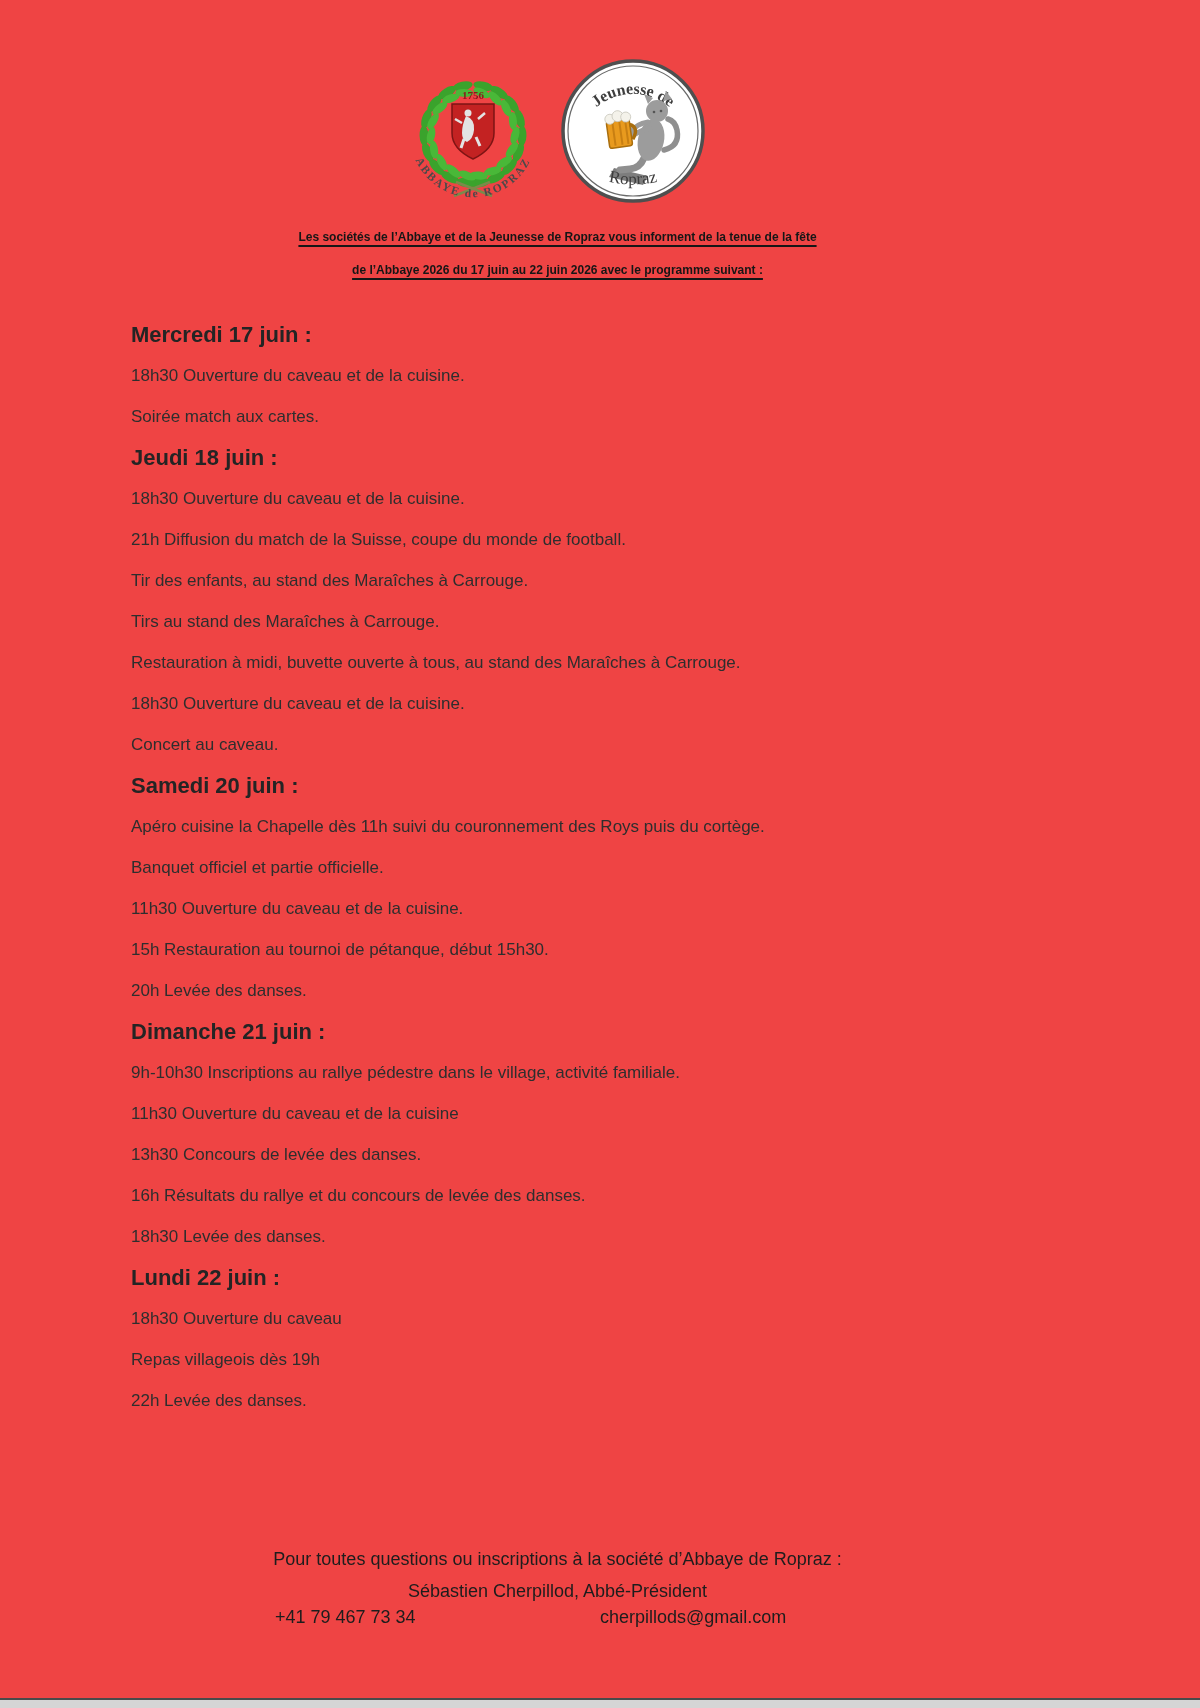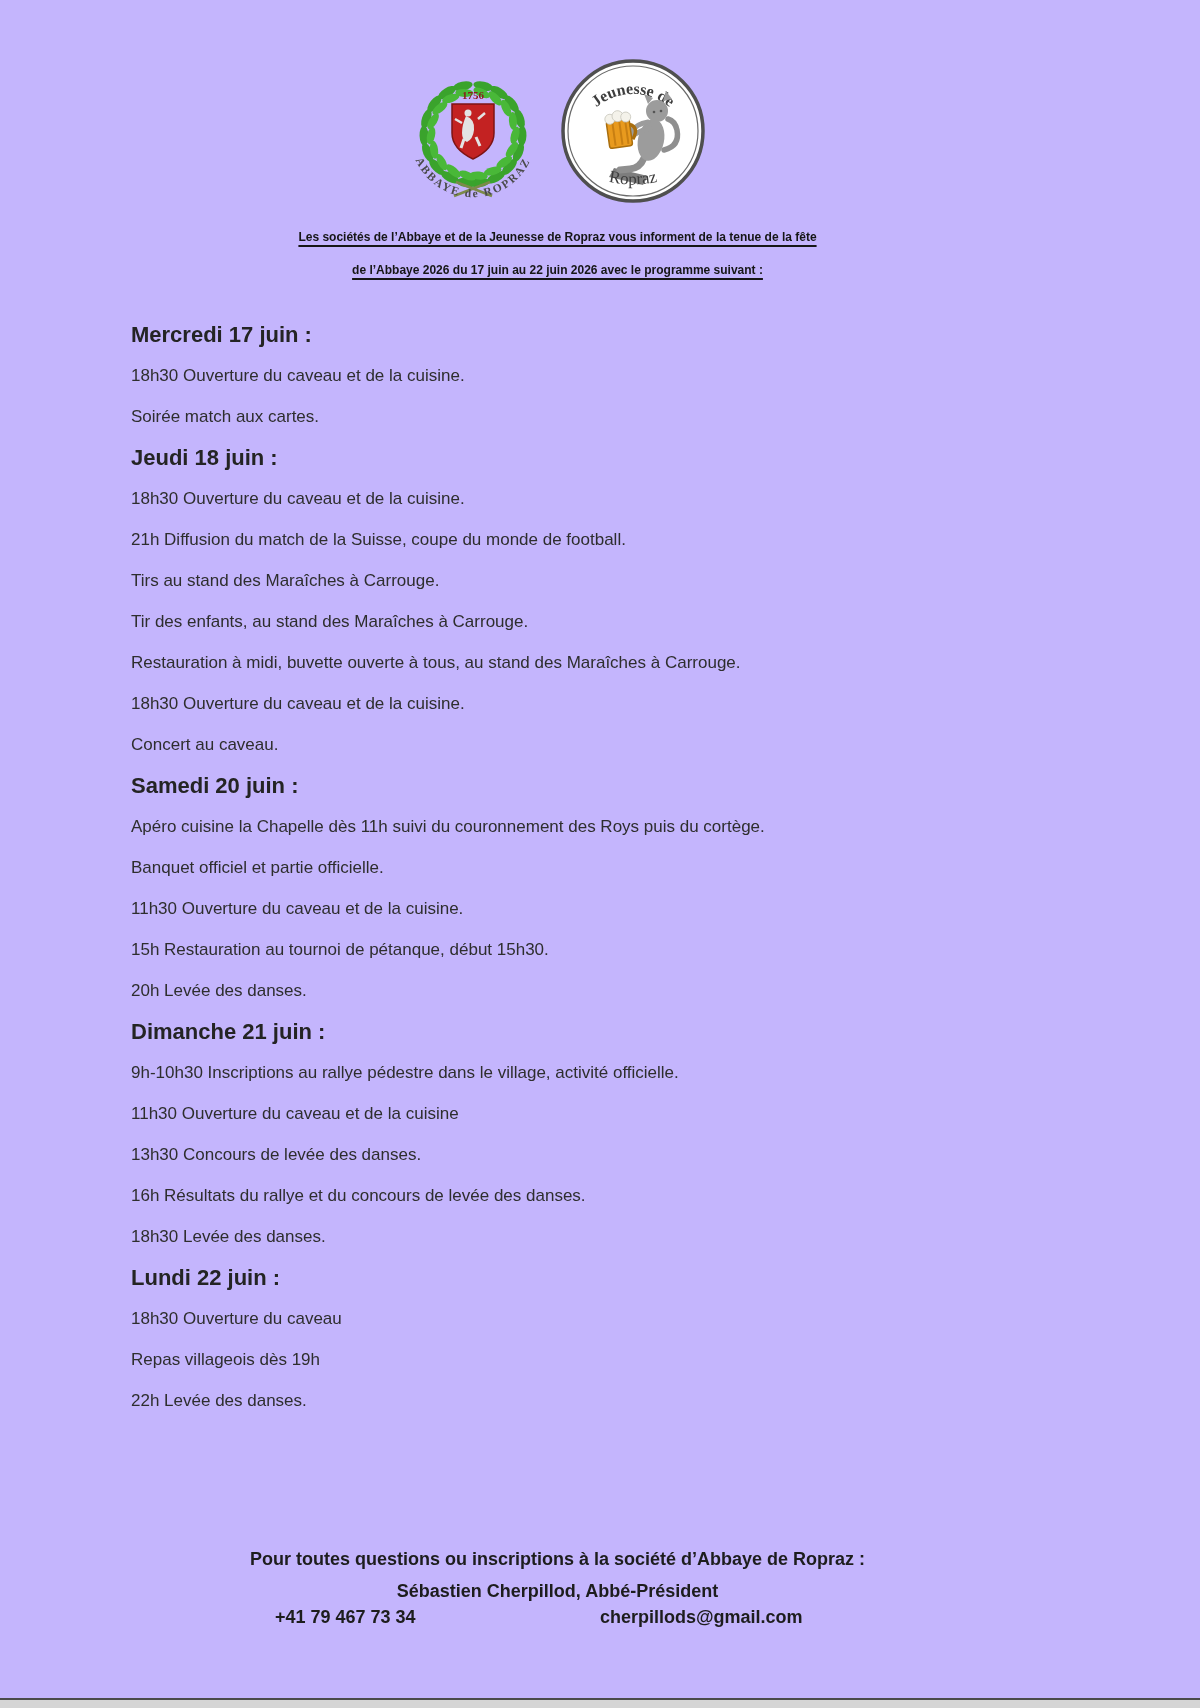--- a/index.html
+++ b/index.html
@@ -1,35 +1,35 @@
 <!DOCTYPE html>
 <html><head>
 <meta charset="utf-8">
 <style>
   html,body { margin:0; padding:0; background:#fff; }
   .page {
-    position:relative; width:1200px; height:1708px; background:#c4b5fd;
+    position:relative; width:1200px; height:1708px; background:#ef4444;
     font-family:"Liberation Sans", sans-serif; overflow:hidden;
   }
   .logos { position:absolute; top:62px; left:398px; display:flex; gap:10px; }
   .logo-abbaye { width:150px; height:152px; }
   .logo-jeunesse { width:150px; height:150px; margin-top:-6px; }
 
   .title { position:absolute; top:221px; left:130px; width:855px; text-align:center;
            font-weight:bold; font-size:12px; color:#161616; }
   .title-line { line-height:33px; text-decoration:underline;
                 text-decoration-thickness:2px; text-underline-offset:4px; }
 
   .program { position:absolute; top:314px; left:131px; width:960px;
              font-size:17px; color:#2e2e2e; }
   .program p { margin:0; height:41px; line-height:41px; white-space:nowrap; }
   .program p.day { font-weight:bold; color:#242424; font-size:22px; }
 
   .footer { position:absolute; top:1543px; left:130px; width:855px; text-align:center;
-            font-weight:bold; font-size:18px; color:#1d1d1d; }
+            font-weight:normal; font-size:18px; color:#1d1d1d; }
   .footer p { margin:0; line-height:32px; }
   .f-contacts { position:relative; height:32px; }
   .f-phone { position:absolute; left:145px; top:0; }
   .f-email { position:absolute; left:470px; top:0; }
 
   .page-bottom-bar { position:absolute; left:0; bottom:0; width:100%;
                      height:8px; background:#d5d5d5; border-top:2px solid #4a4a4a; }
 </style>
 </head>
 <body>
@@ -125,35 +125,35 @@
 
   <div class="program">
     <p class="day">Mercredi 17 juin :</p>
     <p>18h30 Ouverture du caveau et de la cuisine.</p>
     <p>Soirée match aux cartes.</p>
 
     <p class="day">Jeudi 18 juin :</p>
     <p>18h30 Ouverture du caveau et de la cuisine.</p>
     <p>21h Diffusion du match de la Suisse, coupe du monde de football.</p>
 
+    <p>Tir des enfants, au stand des Maraîches à Carrouge.</p>
     <p>Tirs au stand des Maraîches à Carrouge.</p>
-    <p>Tir des enfants, au stand des Maraîches à Carrouge.</p>
     <p>Restauration à midi, buvette ouverte à tous, au stand des Maraîches à Carrouge.</p>
     <p>18h30 Ouverture du caveau et de la cuisine.</p>
     <p>Concert au caveau.</p>
 
     <p class="day">Samedi 20 juin :</p>
     <p>Apéro cuisine la Chapelle dès 11h suivi du couronnement des Roys puis du cortège.</p>
     <p>Banquet officiel et partie officielle.</p>
     <p>11h30 Ouverture du caveau et de la cuisine.</p>
     <p>15h Restauration au tournoi de pétanque, début 15h30.</p>
     <p>20h Levée des danses.</p>
 
     <p class="day">Dimanche 21 juin :</p>
-    <p>9h-10h30 Inscriptions au rallye pédestre dans le village, activité officielle.</p>
+    <p>9h-10h30 Inscriptions au rallye pédestre dans le village, activité familiale.</p>
     <p>11h30 Ouverture du caveau et de la cuisine</p>
     <p>13h30 Concours de levée des danses.</p>
     <p>16h Résultats du rallye et du concours de levée des danses.</p>
     <p>18h30 Levée des danses.</p>
 
     <p class="day">Lundi 22 juin :</p>
     <p>18h30 Ouverture du caveau</p>
     <p>Repas villageois dès 19h</p>
     <p>22h Levée des danses.</p>
   </div>

